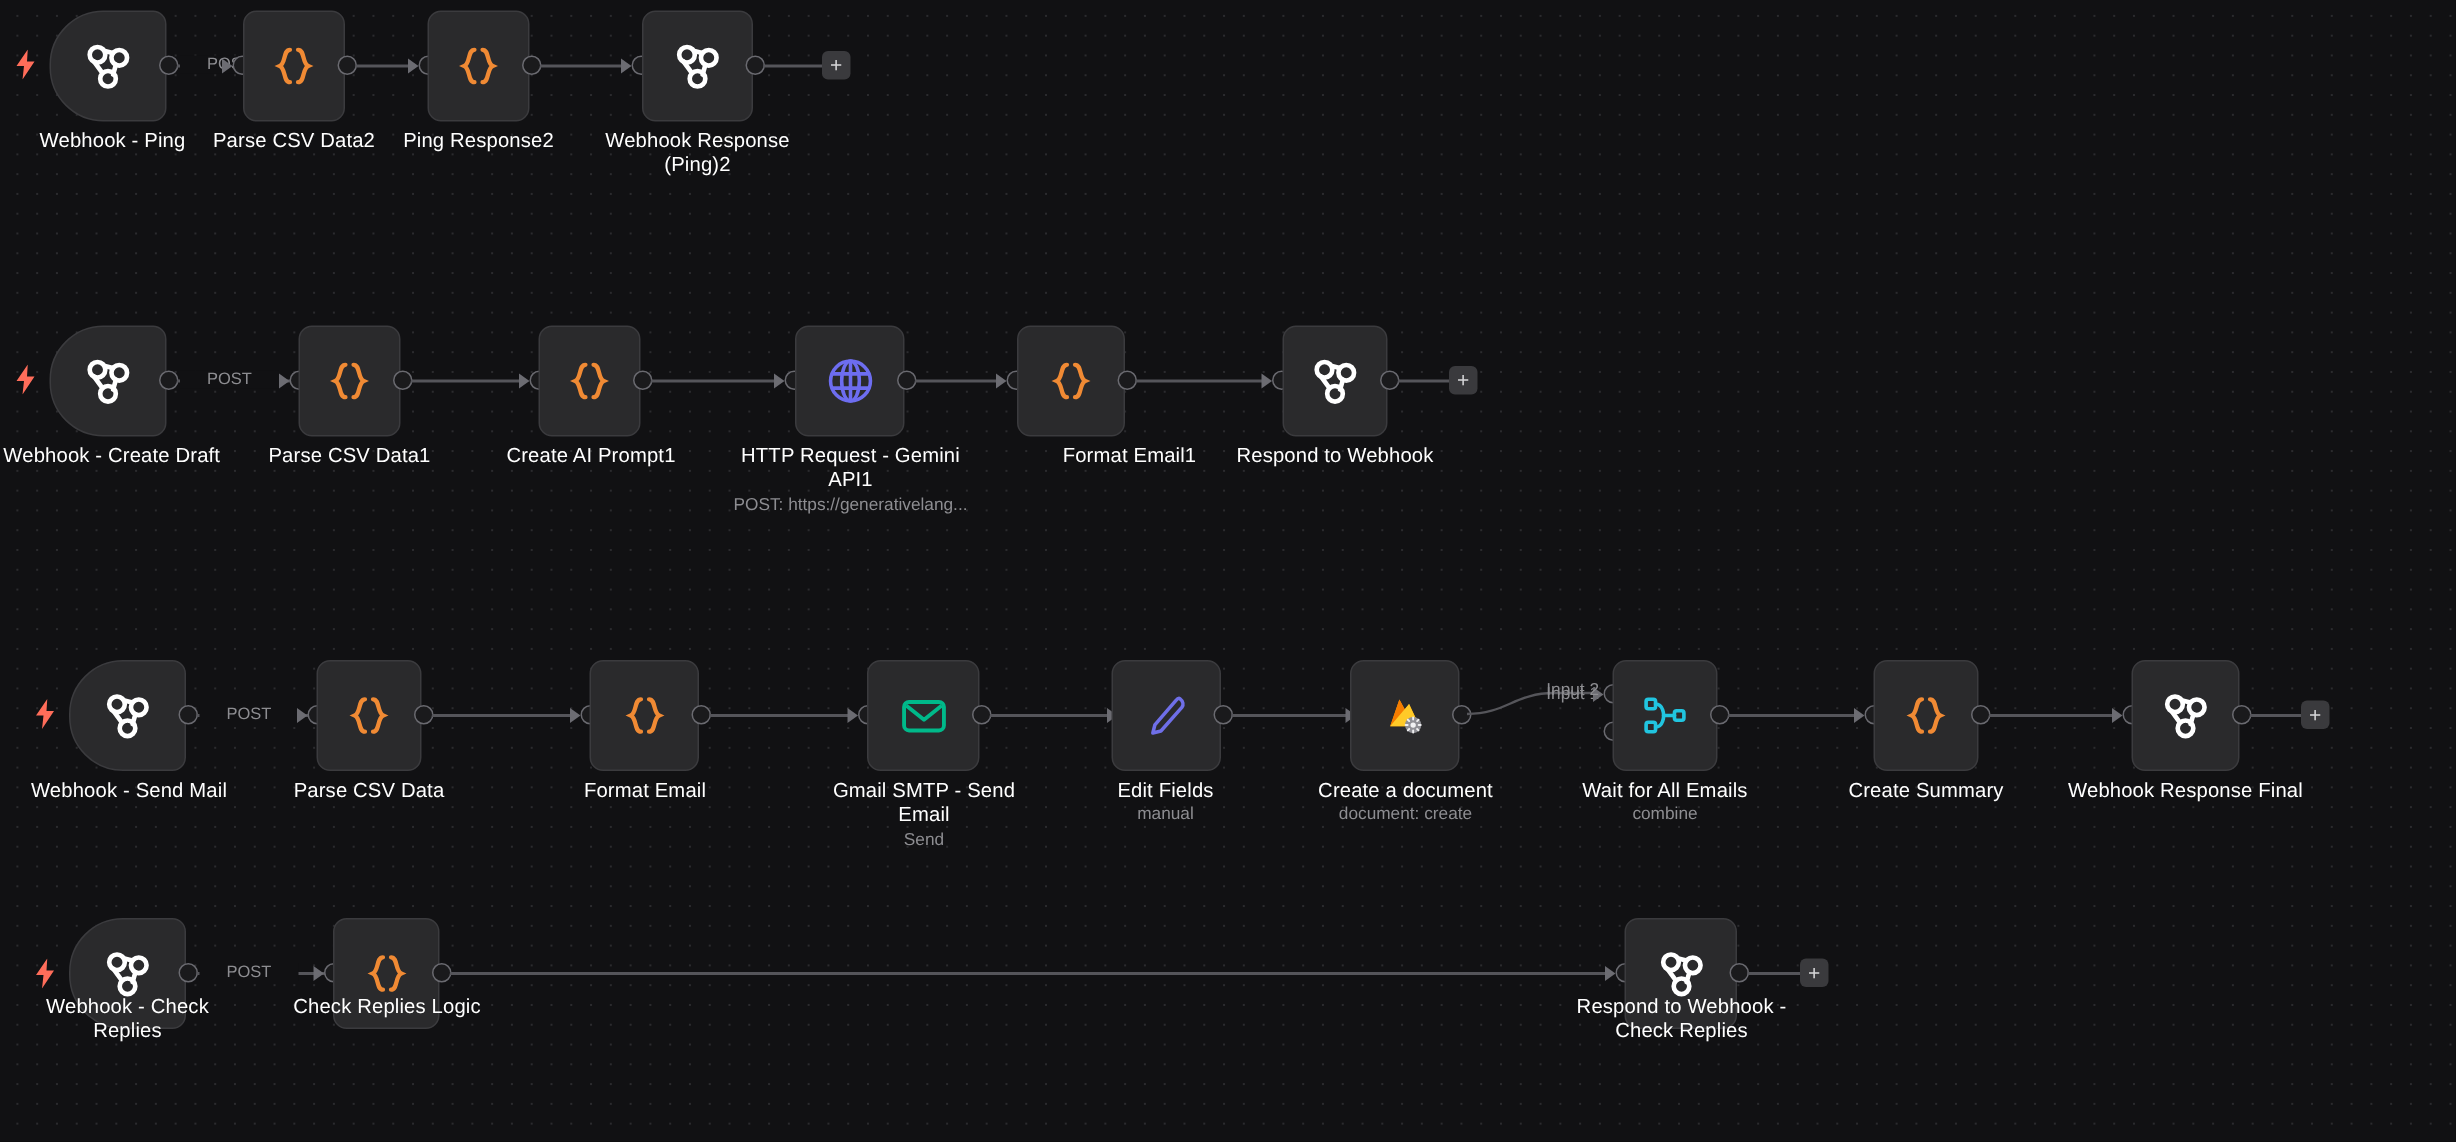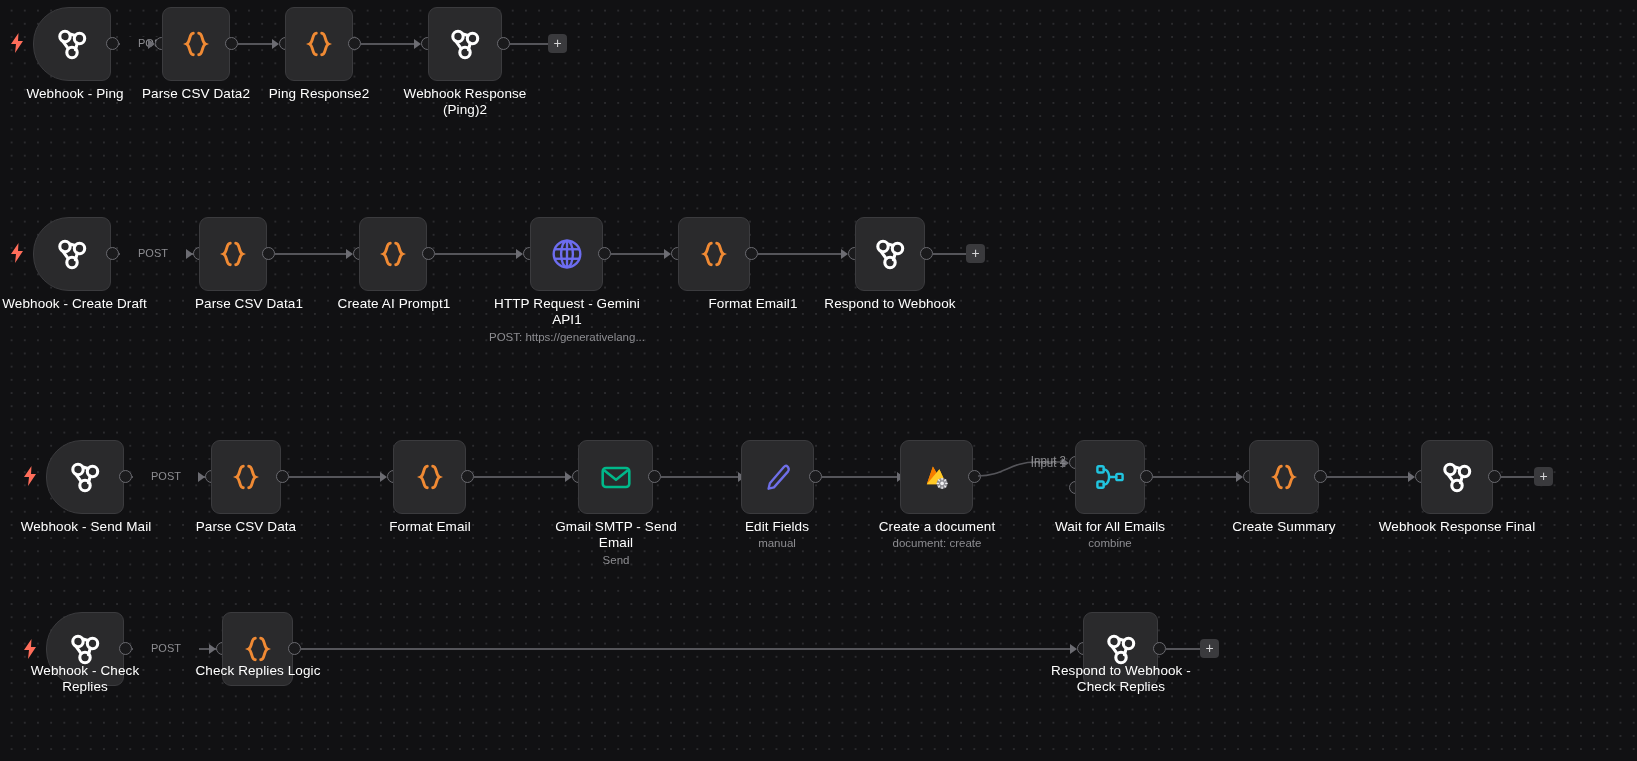--- a/index.html
+++ b/index.html
@@ -294,21 +294,21 @@
           <path d="M25.3 19.1 L23.4 25.7"></path>
           <path d="M17.9 10.0 L23.2 11.4"></path>
       </svg>
     </span>
   </div>
   <div class="port" style="left:920px; top:247px;"></div>
   <div class="edge" style="left:932px; top:253px; width:37px;"></div>
   <div class="plus-btn" style="left:966px; top:244px;">+</div>
 
   <div class="node-label" style="left:-3px; top:296px; width:155px;">Webhook - Create Draft</div>
-  <div class="node-label" style="left:174px; top:296px; width:150px;">Parse CSV Data1</div>
+  <div class="node-label" style="left:158px; top:296px; width:150px;">Parse CSV Data1</div>
   <div class="node-label" style="left:318px; top:296px; width:152px;">Create AI Prompt1</div>
   <div class="node-label" style="left:491px; top:296px; width:152px;">HTTP Request - Gemini API1</div>
   <div class="node-sub" style="left:467px; top:330px; width:200px;">POST: https://generativelang...</div>
   <div class="node-label" style="left:677px; top:296px; width:152px;">Format Email1</div>
   <div class="node-label" style="left:814px; top:296px; width:152px;">Respond to Webhook</div>
 
   <div class="bolt" style="left:22px; top:466px;">
     <svg viewBox="0 0 16 20" width="16" height="20">
         <path d="M9.5 0 L2 11 L7 11 L6 20 L14 8 L9 8 Z" fill="#ff6d5a"></path>
       </svg>

